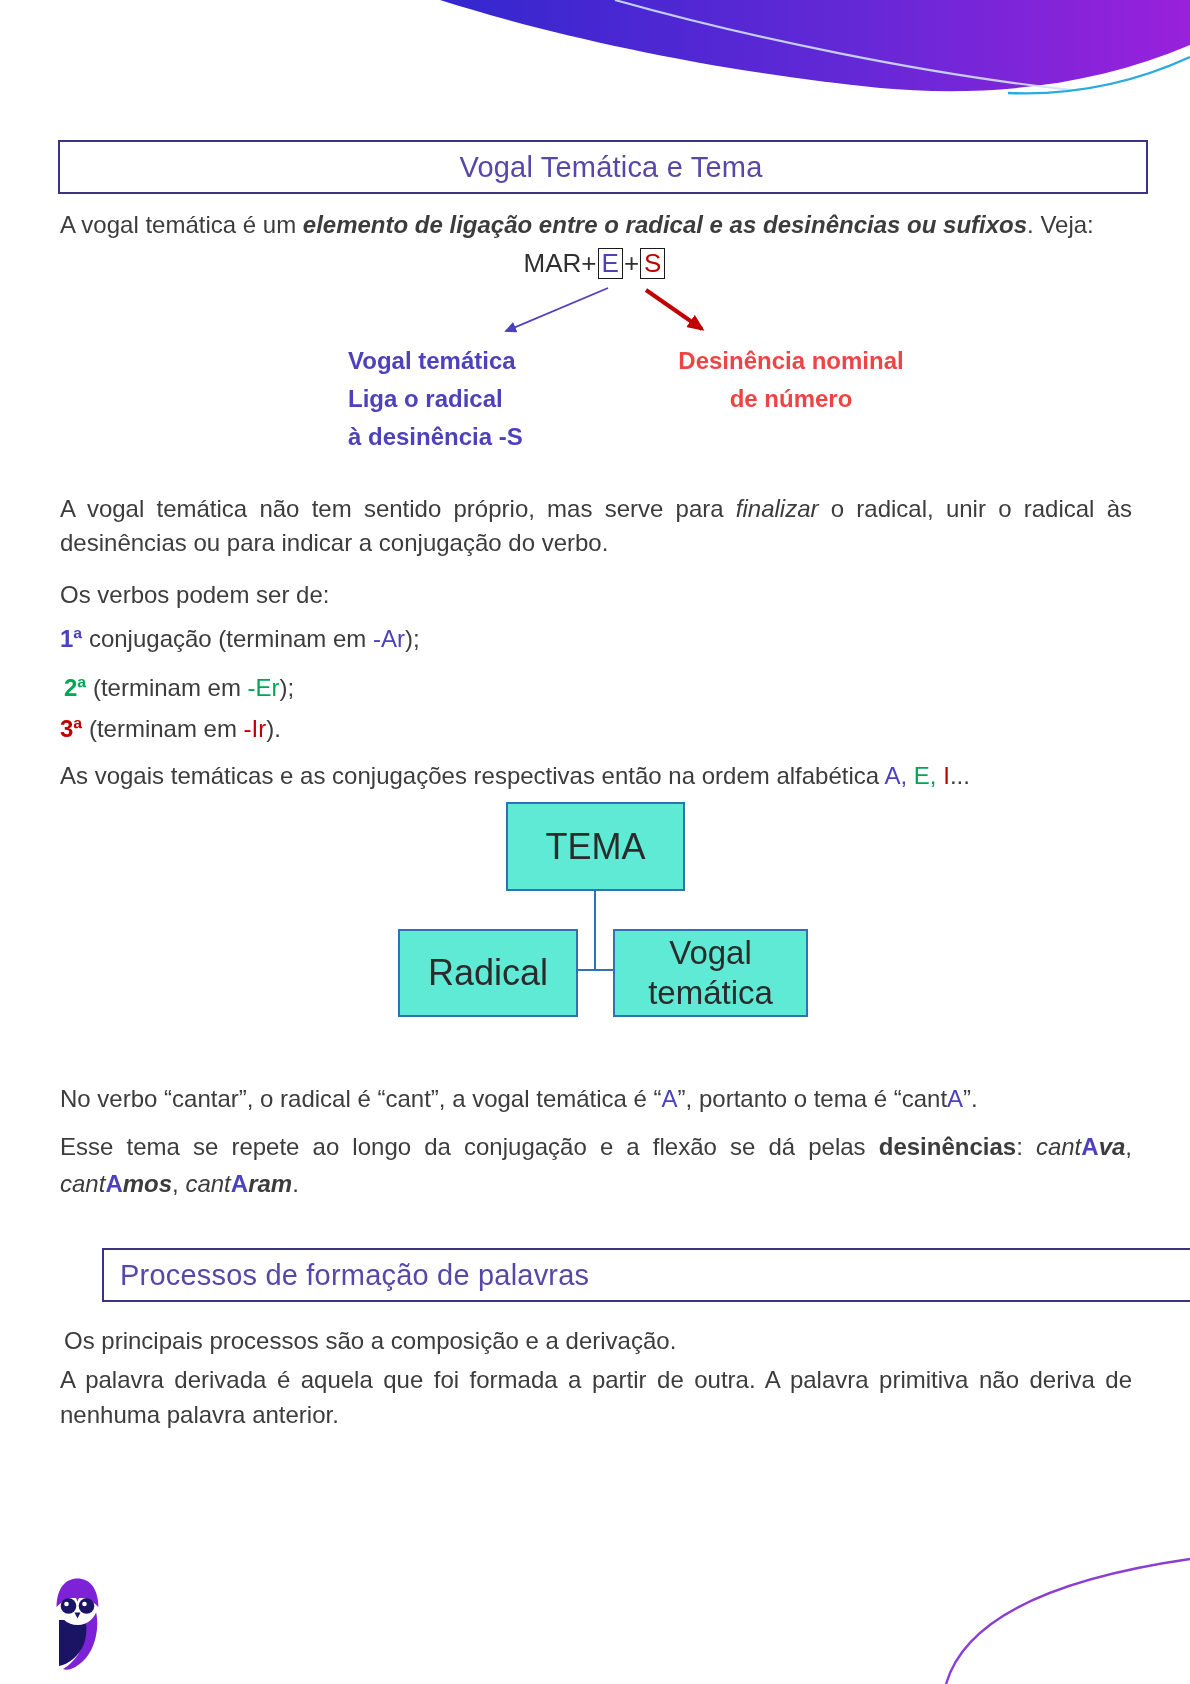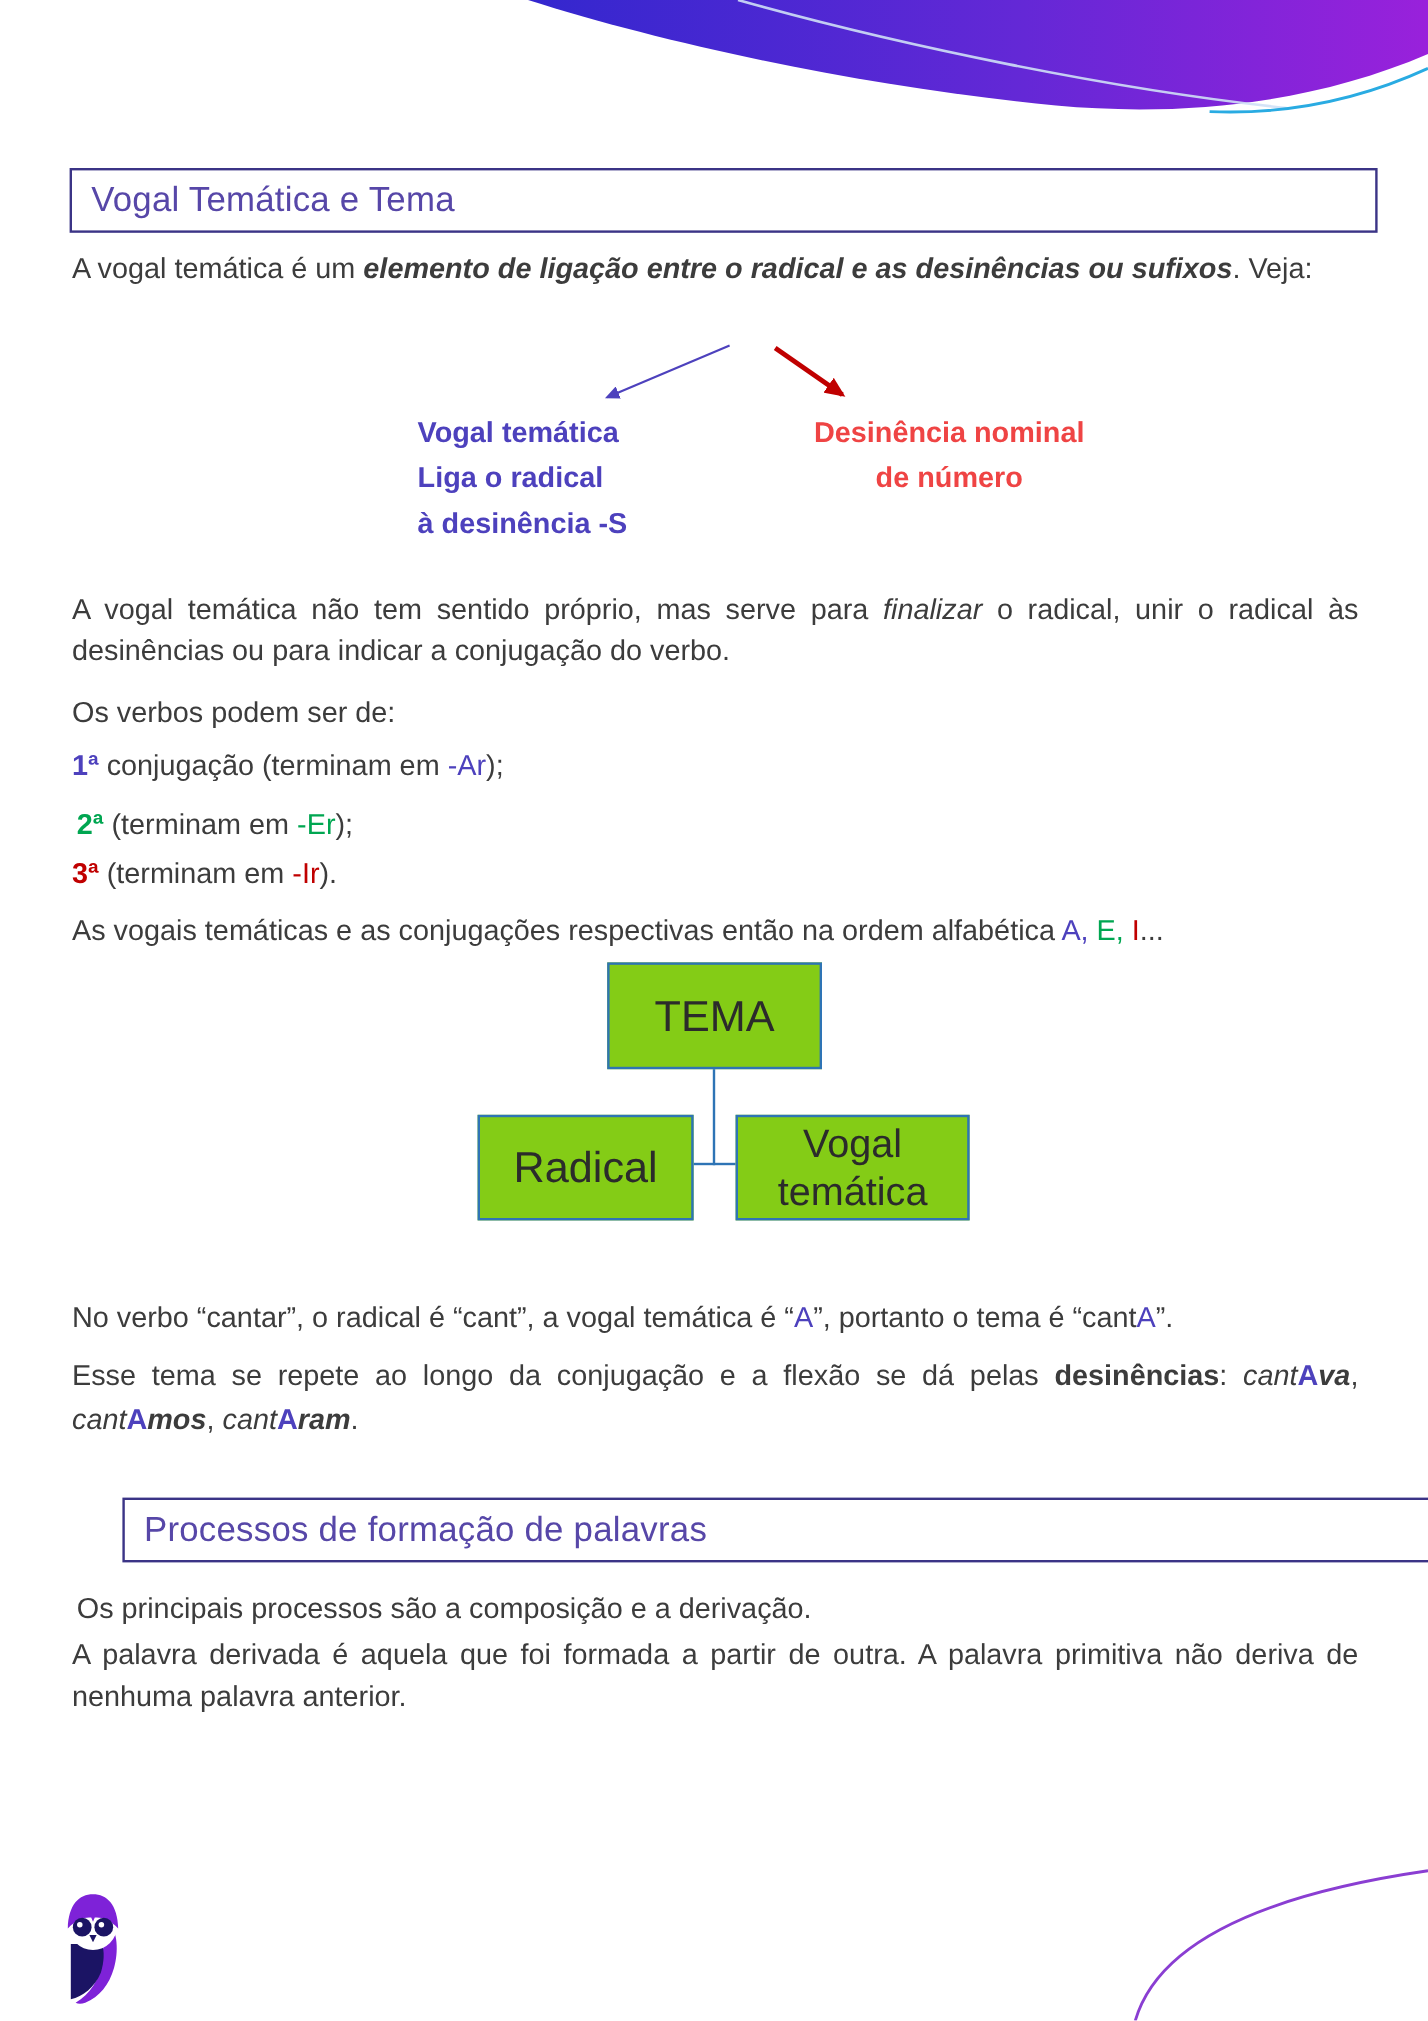--- a/index.html
+++ b/index.html
@@ -20,21 +20,21 @@
     background:#fff;display:flex;align-items:center;padding-left:16px;box-sizing:content-box;}
   .title-box span{font-size:29px;font-weight:500;color:#5747A8;letter-spacing:.2px;}
 
   .formula{position:absolute;left:0;top:248px;width:1190px;text-align:center;
     font-size:26px;color:#2f2f2f;}
 
   .labelblock{position:absolute;font-size:24px;font-weight:600;line-height:38px;}
   .label-blue{left:348px;top:342px;color:#4D41BD;}
   .label-red{left:676px;top:342px;width:230px;text-align:center;color:#ef4444;}
 
-  .tree-box{position:absolute;border:2px solid #2E74B5;background:#84cc16;display:flex;
+  .tree-box{position:absolute;border:2px solid #2E74B5;background:#5eead4;display:flex;
     align-items:center;justify-content:center;text-align:center;color:#2b2b2b;}
   .tree-line{position:absolute;background:#2E74B5;}
 </style>
 </head>
 <body>
 
 <div id="page">
 
   <svg class="abs" style="left:0;top:0;" width="1190" height="110" viewBox="0 0 1190 110">
     <defs>
@@ -42,26 +42,27 @@
         <stop offset="0" stop-color="#3327CE"></stop>
         <stop offset="0.55" stop-color="#6428D6"></stop>
         <stop offset="1" stop-color="#9921DB"></stop>
       </linearGradient>
     </defs>
     <path d="M440,0 L1190,0 L1190,45 C1090,88 980,97 880,88 C720,72 560,38 440,0 Z" fill="url(#waveGrad)"></path>
     <path d="M615,0 C750,38 930,75 1072,90" fill="none" stroke="#CFE0F6" stroke-width="2.2" opacity="0.9"></path>
     <path d="M1008,93 C1080,96 1140,80 1190,57" fill="none" stroke="#29ABE2" stroke-width="2.4"></path>
   </svg>
 
-  <div class="title-box" style="top:140px;">
+  <div class="title-box" style="top:140px;justify-content:center;">
     <span>Vogal Temática e Tema</span>
   </div>
 
   <p class="para" style="top:208px;margin:0;"><span>A vogal temática é um </span><span class="b i">elemento de ligação entre o radical e as desinências ou sufixos</span><span>. Veja:</span></p>
 
+  <div class="formula"><span>MAR+</span><span class="c-purple boxed">E</span><span>+</span><span class="c-red boxed">S</span></div>
 
   <svg class="abs" style="left:440px;top:284px;" width="330" height="56" viewBox="0 0 330 56">
     <defs>
       <marker id="ahBlue" markerUnits="userSpaceOnUse" markerWidth="12" markerHeight="11" refX="10" refY="5.5" orient="auto">
         <path d="M0,0 L12,5.5 L0,11 Z" fill="#4D41BD"></path>
       </marker>
       <marker id="ahRed" markerUnits="userSpaceOnUse" markerWidth="17" markerHeight="15" refX="14" refY="7.5" orient="auto">
         <path d="M0,0 L17,7.5 L0,15 Z" fill="#C00000"></path>
       </marker>
     </defs>

